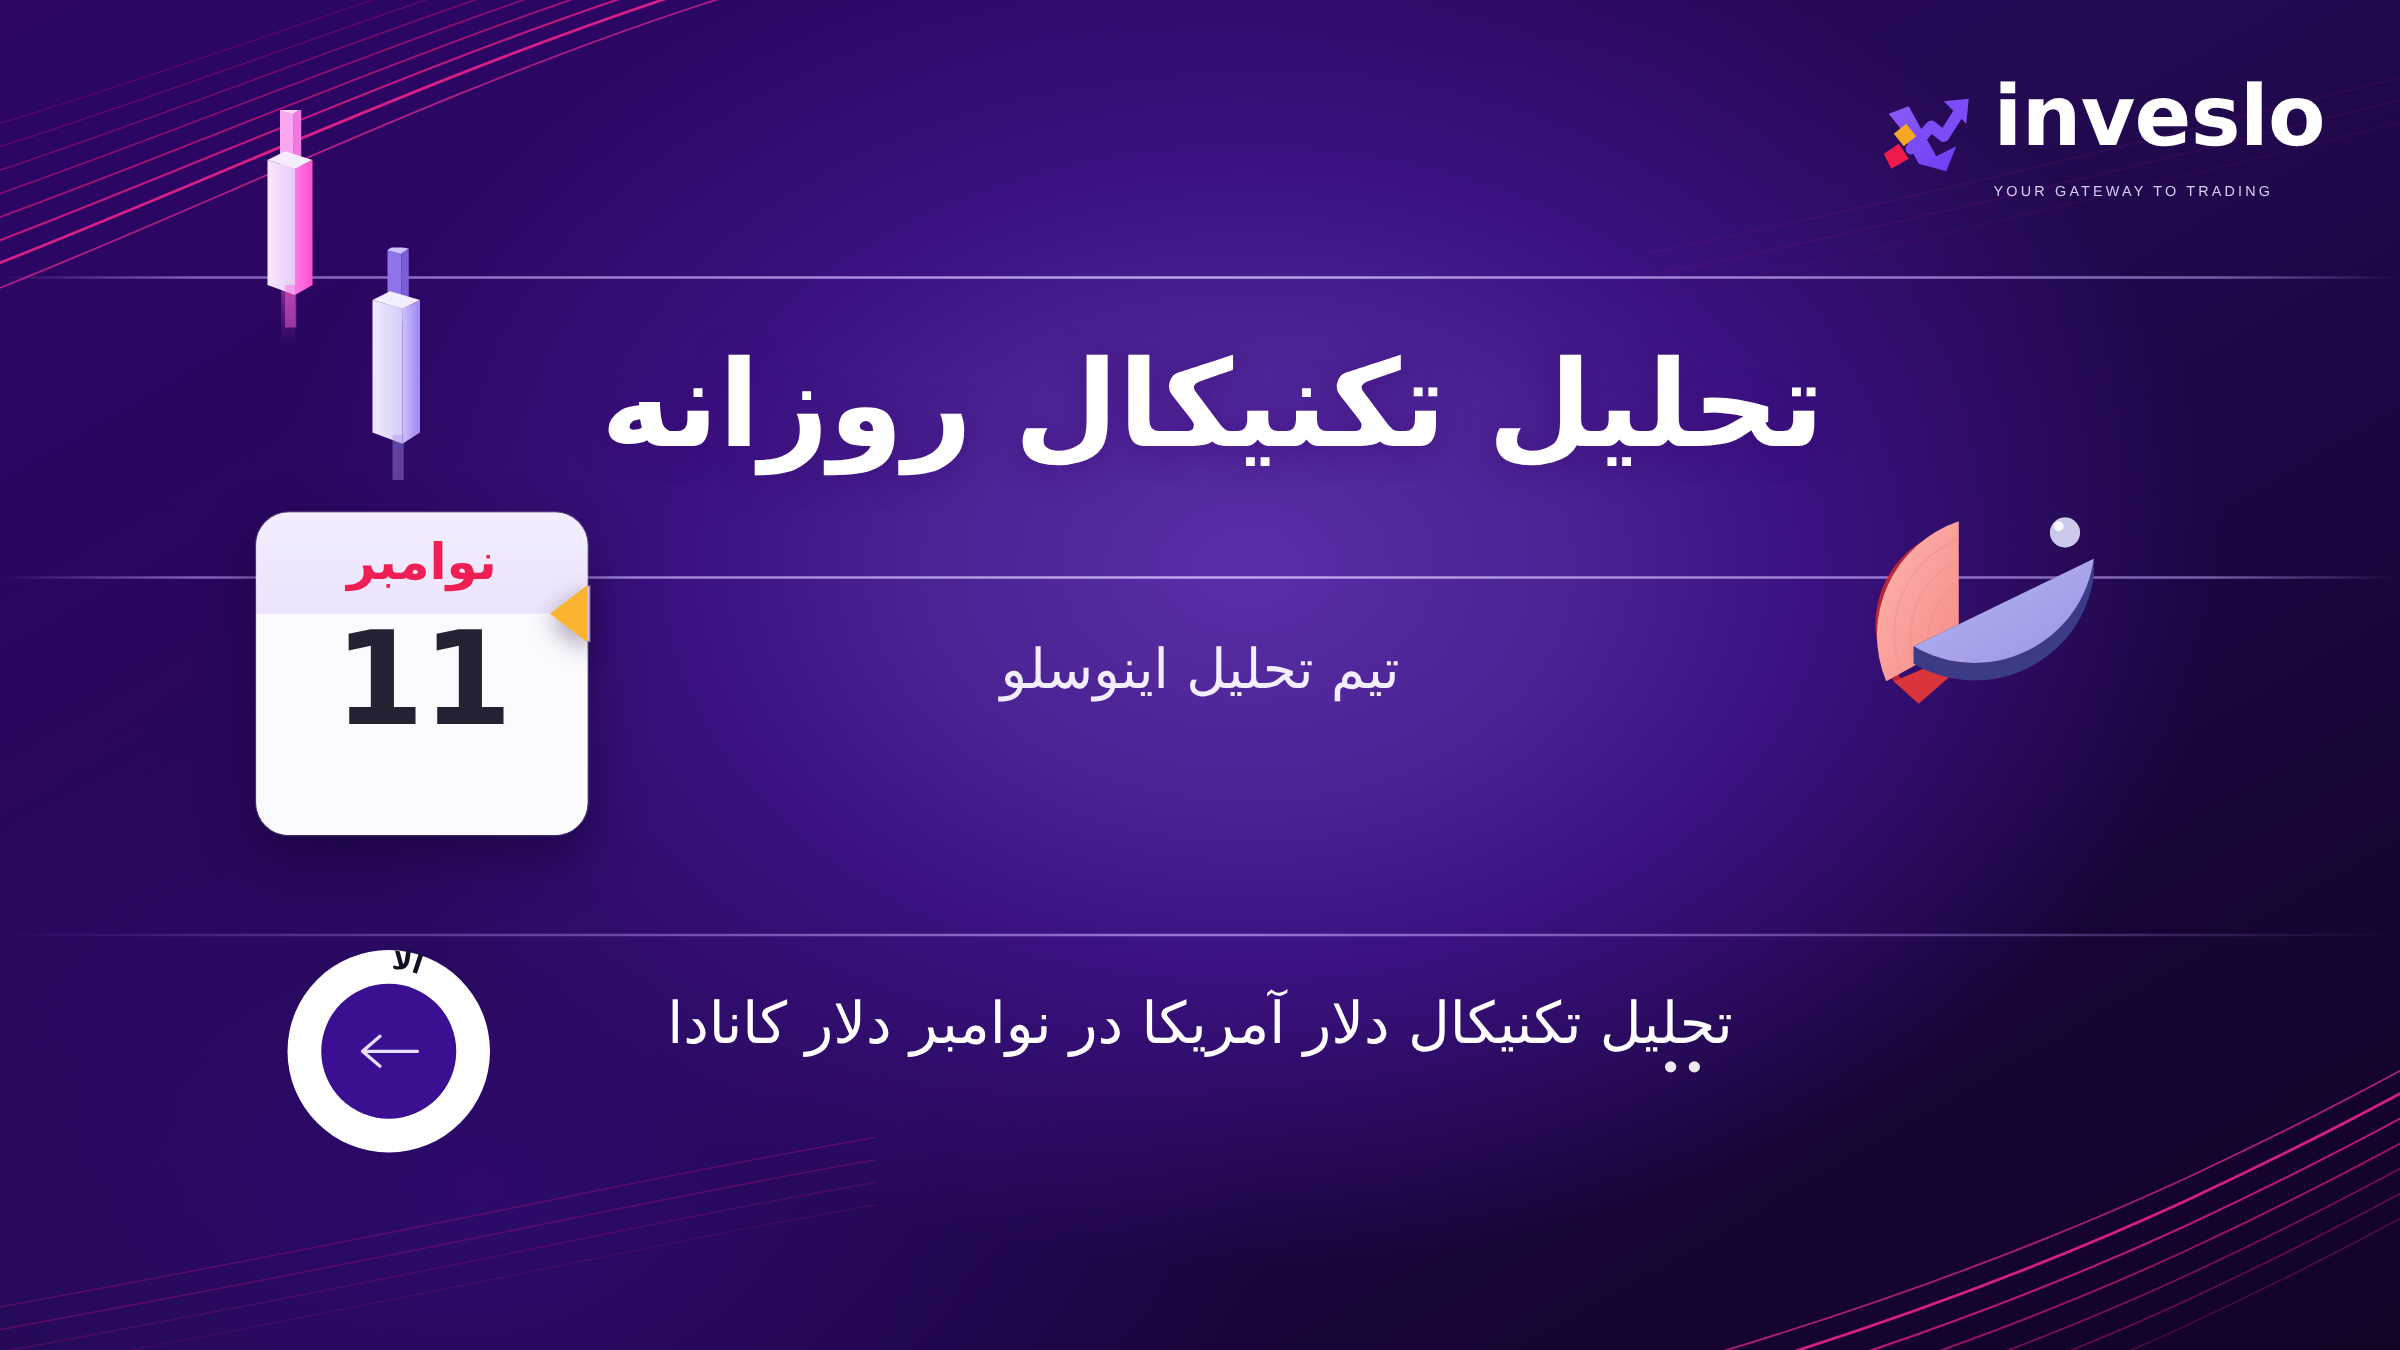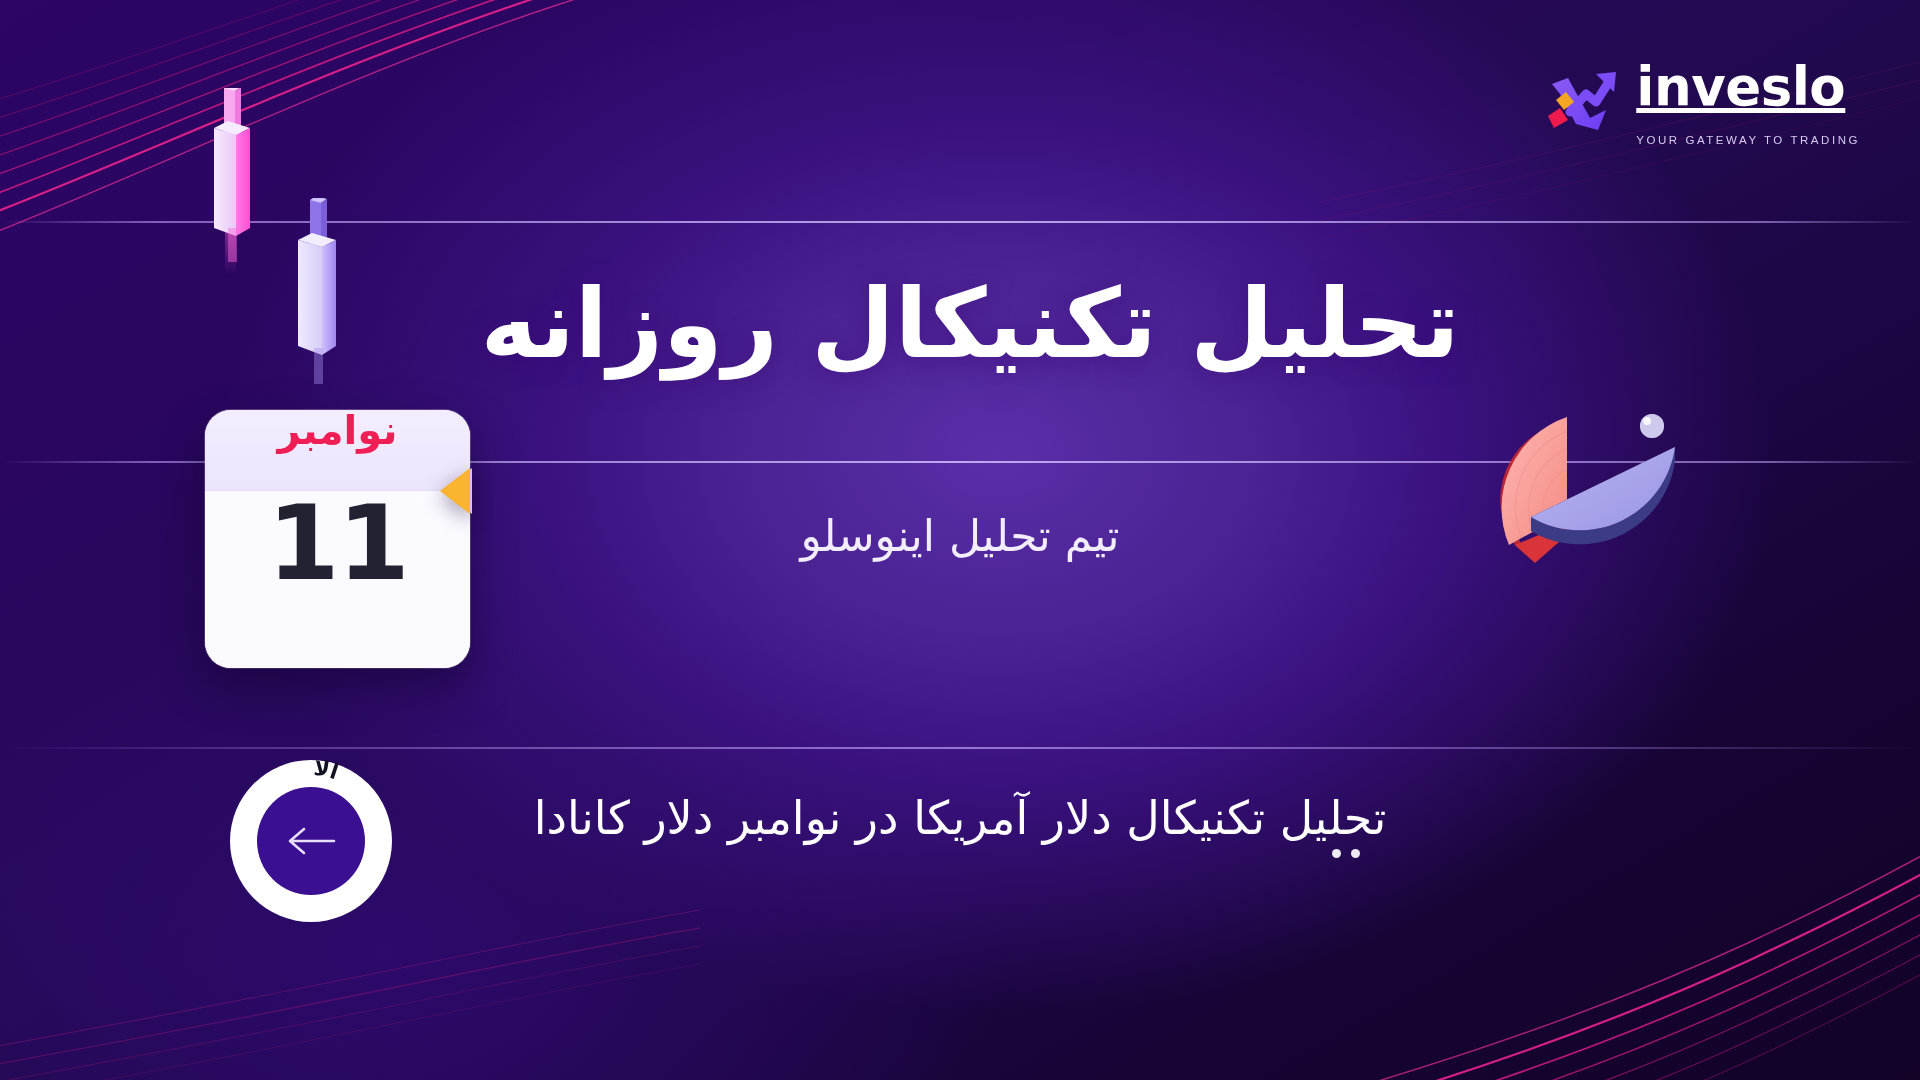--- a/index.html
+++ b/index.html
@@ -59,26 +59,25 @@
     top: 60px; right: 60px;
     display: flex;
     align-items: center;
     gap: 16px;
     direction: ltr;
   }
   .logo-mark { width: 74px; height: 74px; flex: none; }
   .logo-words { display: flex; flex-direction: column; align-items: flex-start; }
   .logo-name {
     font-family: "DejaVu Sans", "Liberation Sans", sans-serif;
-    font-size: 53px;
+    font-size: 67px;
     font-weight: 700;
     color: #ffffff;
     letter-spacing: -0.5px;
     line-height: 1;
-    text-decoration: underline;
   }
   .logo-tag {
     font-family: "Liberation Sans", sans-serif;
     font-size: 11.5px;
     letter-spacing: 2.55px;
     color: #d7cdf0;
     margin-top: 21px;
     white-space: nowrap;
   }
 
@@ -127,21 +126,21 @@
     height: 258px;
     border-radius: 26px;
     background: #ffffff;
     box-shadow: 0 18px 40px rgba(20,2,50,.55), 0 0 0 1px rgba(255,255,255,.25);
     overflow: hidden;
   }
   .cal-head {
     height: 80px;
     background: linear-gradient(180deg, #f3eeff 0%, #ece4fb 100%);
     display: flex;
-    align-items: flex-start;
+    align-items: center;
     justify-content: center;
     border-bottom: 1px solid #e6dcfa;
   }
   .cal-month {
     font-size: 40px;
     font-weight: 700;
     color: #ef1f55;
     line-height: 1;
   }
   .cal-body {

